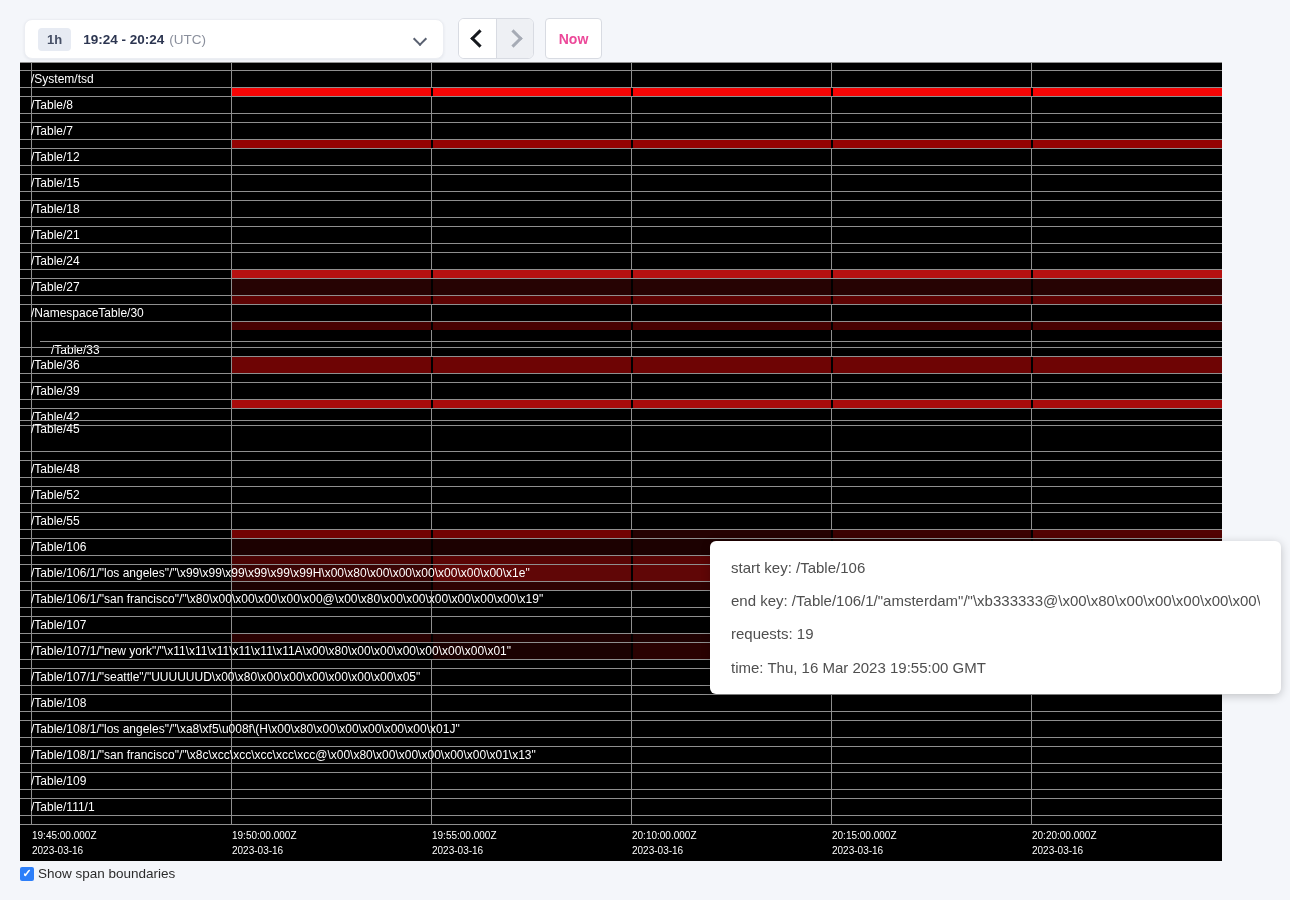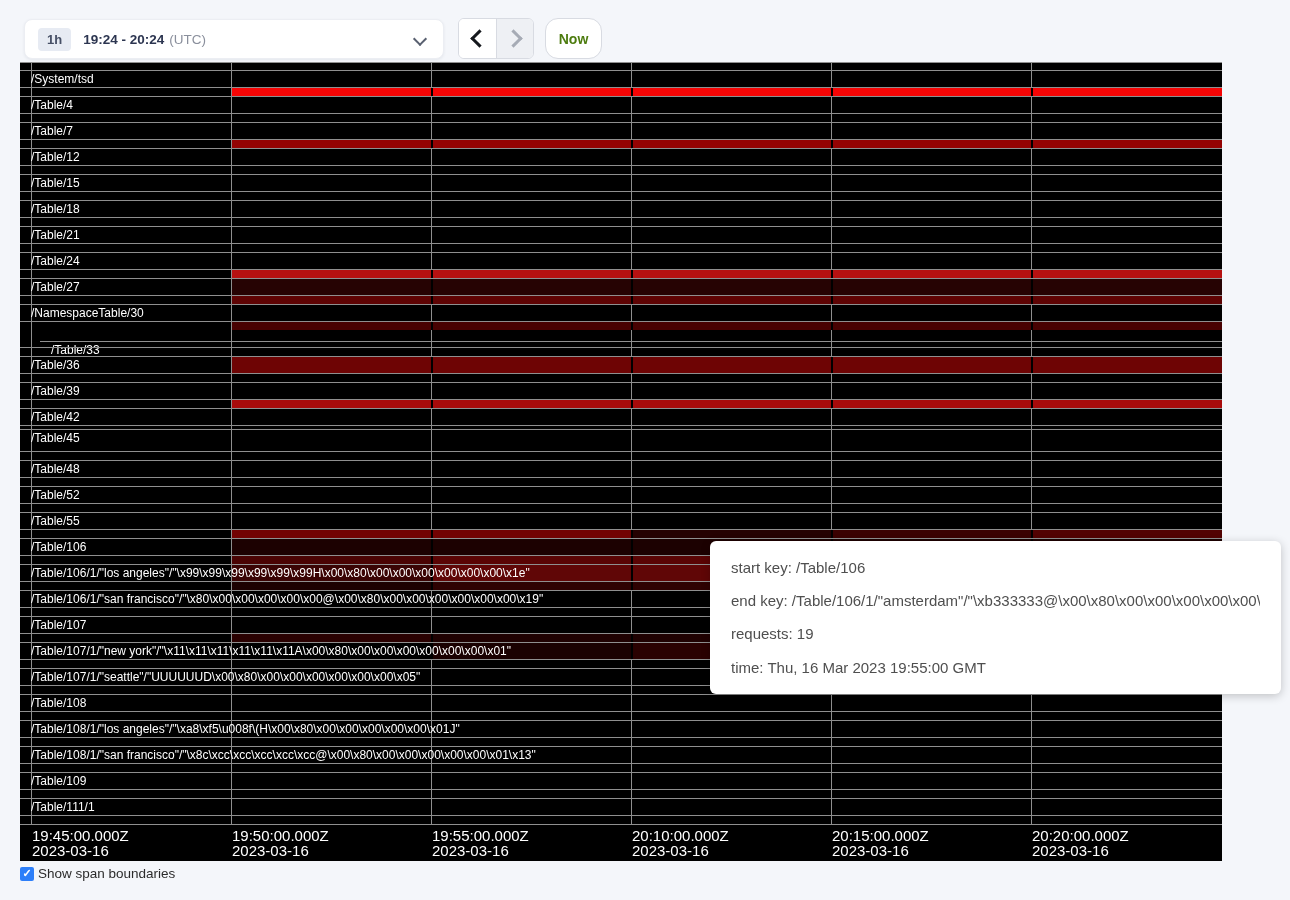--- a/index.html
+++ b/index.html
@@ -23,33 +23,33 @@
     border-right:2px solid #596070;border-bottom:2px solid #596070;transform:rotate(45deg)}
   .nav-group{position:absolute;left:458px;top:18px;height:41px;box-sizing:border-box;
     display:flex;border:1px solid #d8dbe2;border-radius:6px;overflow:hidden;background:#fff}
   .nav-btn{width:37px;height:39px;display:flex;align-items:center;justify-content:center;
     background:#fff;border:none;cursor:pointer}
   .nav-btn.disabled{border-left:1px solid #d8dbe2;background:#eef0f4;cursor:default}
   .chev{width:10px;height:10px}
   .chev-left{border-left:3px solid #15181d;border-bottom:3px solid #15181d;transform:rotate(45deg);margin-left:4px}
   .chev-right{border-right:3px solid #a6abb5;border-top:3px solid #a6abb5;transform:rotate(45deg);margin-right:4px}
   .now-btn{position:absolute;left:545px;top:18px;width:57px;height:41px;box-sizing:border-box;
-    background:#fff;border:1px solid #d8dbe2;border-radius:13px;
-    font-family:"Liberation Sans",sans-serif;font-size:14px;font-weight:bold;color:#4d7c0f;
+    background:#fff;border:1px solid #d8dbe2;border-radius:4px;
+    font-family:"Liberation Sans",sans-serif;font-size:14px;font-weight:bold;color:#ec4899;
     display:flex;align-items:center;justify-content:center;cursor:pointer}
   
   .heatmap{position:absolute;left:20px;top:62px;width:1202px;height:799px;background:#000;overflow:hidden}
   .vline{position:absolute;top:0;height:762px;width:1px;background:#8f8f8f;z-index:1}
   .hrow{position:absolute;left:0;width:1202px;box-sizing:border-box;border-top:1px solid #8f8f8f;z-index:2}
   .seg{position:absolute;top:0;box-sizing:border-box;z-index:2}
   .row-label{position:absolute;left:11px;top:1px;color:#fff;font-size:12px;line-height:15px;
     white-space:nowrap;z-index:4}
   .axis{position:absolute;left:0;top:762px;width:1202px;height:37px;box-sizing:border-box;
     border-top:1px solid #8f8f8f;background:#000;z-index:3}
-  .axis-item{position:absolute;top:3px;color:#fff;font-size:15px;line-height:15px;white-space:nowrap}
+  .axis-item{position:absolute;top:3px;color:#fff;font-size:10px;line-height:15px;white-space:nowrap}
   .axis-item:nth-of-type(1){left:12px}
   .axis-item:nth-of-type(2){left:212px}
   .axis-item:nth-of-type(3){left:412px}
   .axis-item:nth-of-type(4){left:612px}
   .axis-item:nth-of-type(5){left:812px}
   .axis-item:nth-of-type(6){left:1012px}
   
   .tooltip{position:absolute;left:710px;top:541px;width:571px;height:153px;box-sizing:border-box;
     background:#fff;border-radius:6px;box-shadow:0 2px 10px rgba(0,0,0,.22);
     padding:10px 21px;color:#4f4f4f;font-size:15px;z-index:10}
@@ -119,21 +119,21 @@
       <span class="row-label">/System/tsd</span>
     </div>
     <div class="hrow" style="top: 25px; height: 9px;">
       <div class="seg" style="left: 212px; width: 199px; height: 8px; background: rgb(245, 5, 5);"></div>
       <div class="seg" style="left: 411px; width: 200px; height: 8px; background: rgb(245, 5, 5); border-left: 2px solid rgb(0, 0, 0);"></div>
       <div class="seg" style="left: 611px; width: 200px; height: 8px; background: rgb(245, 5, 5); border-left: 2px solid rgb(0, 0, 0);"></div>
       <div class="seg" style="left: 811px; width: 200px; height: 8px; background: rgb(245, 5, 5); border-left: 2px solid rgb(0, 0, 0);"></div>
       <div class="seg" style="left: 1011px; width: 191px; height: 8px; background: rgb(245, 5, 5); border-left: 2px solid rgb(0, 0, 0);"></div>
     </div>
     <div class="hrow" style="top: 34px; height: 17px;">
-      <span class="row-label">/Table/4</span>
+      <span class="row-label">/Table/8</span>
     </div>
     <div class="hrow" style="top: 51px; height: 9px;"></div>
     <div class="hrow" style="top: 60px; height: 17px;">
       <span class="row-label">/Table/7</span>
     </div>
     <div class="hrow" style="top: 77px; height: 9px;">
       <div class="seg" style="left: 212px; width: 199px; height: 8px; background: rgb(148, 3, 3);"></div>
       <div class="seg" style="left: 411px; width: 200px; height: 8px; background: rgb(148, 3, 3); border-left: 2px solid rgb(0, 0, 0);"></div>
       <div class="seg" style="left: 611px; width: 200px; height: 8px; background: rgb(148, 3, 3); border-left: 2px solid rgb(0, 0, 0);"></div>
       <div class="seg" style="left: 811px; width: 200px; height: 8px; background: rgb(148, 3, 3); border-left: 2px solid rgb(0, 0, 0);"></div>
@@ -210,21 +210,21 @@
       <div class="seg" style="left: 212px; width: 199px; height: 8px; background: rgb(168, 11, 11);"></div>
       <div class="seg" style="left: 411px; width: 200px; height: 8px; background: rgb(168, 11, 11); border-left: 2px solid rgb(0, 0, 0);"></div>
       <div class="seg" style="left: 611px; width: 200px; height: 8px; background: rgb(168, 11, 11); border-left: 2px solid rgb(0, 0, 0);"></div>
       <div class="seg" style="left: 811px; width: 200px; height: 8px; background: rgb(168, 11, 11); border-left: 2px solid rgb(0, 0, 0);"></div>
       <div class="seg" style="left: 1011px; width: 191px; height: 8px; background: rgb(168, 11, 11); border-left: 2px solid rgb(0, 0, 0);"></div>
     </div>
     <div class="hrow" style="top: 346px; height: 17px;">
       <span class="row-label">/Table/42</span>
     </div>
     <div class="hrow" style="top: 363px; height: 9px;"></div>
-    <div class="hrow" style="top: 367px; height: 17px; text-align: center;">
+    <div class="hrow" style="top: 358px; height: 17px; text-align: center;">
       <span class="row-label">/Table/45</span>
     </div>
     <div class="hrow" style="top: 389px; height: 9px;"></div>
     <div class="hrow" style="top: 398px; height: 17px;">
       <span class="row-label">/Table/48</span>
     </div>
     <div class="hrow" style="top: 415px; height: 9px;"></div>
     <div class="hrow" style="top: 424px; height: 17px;">
       <span class="row-label">/Table/52</span>
     </div>

